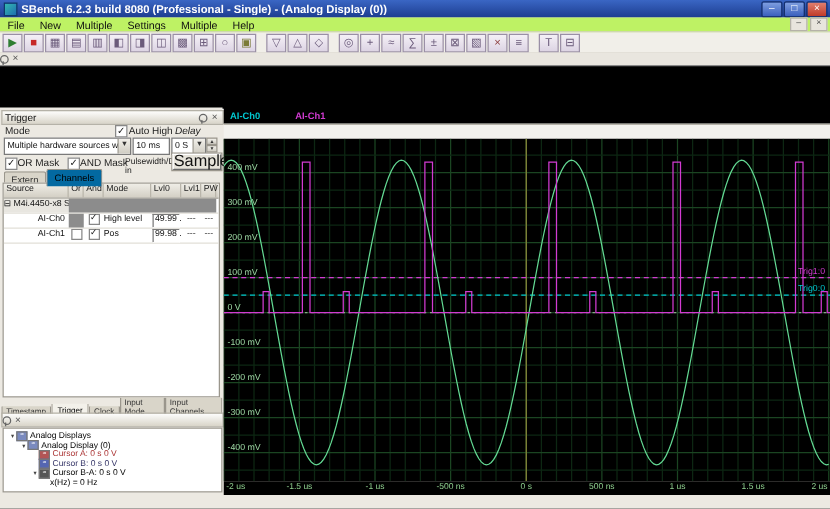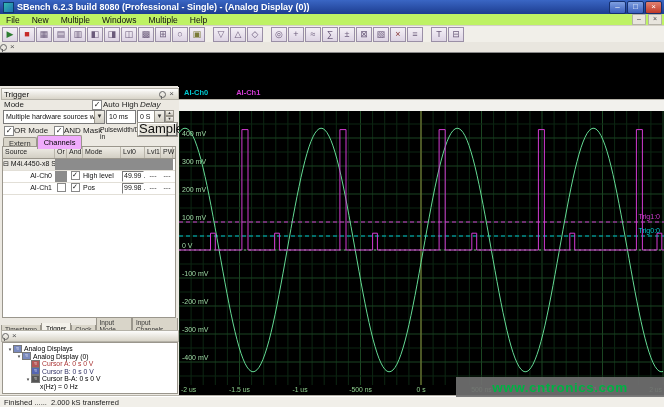--- a/index.html
+++ b/index.html
@@ -54,21 +54,21 @@
     font-size:6px;text-align:center;line-height:11px;color:#333;}
   .combo .val{padding:0 10px 0 2px;display:block;}
   .spinner{position:absolute;width:9px;height:12px;display:flex;flex-direction:column;}
   .spinner div{flex:1;background:linear-gradient(#f2f0ea,#cfccc2);border:1px solid #9a968c;
     font-size:4px;text-align:center;line-height:4px;color:#333;}
   .btn3d{position:absolute;background:#e6e3da;border:1px solid;border-color:#fff #6a6a6a #6a6a6a #fff;
     box-shadow:0 0 0 1px #9a968c;font-size:13px;text-align:center;}
   .tabs{position:absolute;display:flex;align-items:flex-end;text-align:center;}
   .tab{background:#d9d5c9;border:1px solid #9a968c;border-bottom:none;padding:1px 5px;
     font-size:7.5px;border-radius:2px 2px 0 0;color:#333;}
-  .tab.active{background:#f0abfc;position:relative;z-index:2;padding:2px 6px;color:#000;}
+  .tab.active{background:#0369a1;position:relative;z-index:2;padding:2px 6px;color:#000;}
   
   .srcTable{position:absolute;left:2px;top:60px;width:172px;height:170px;background:#fff;
     border:1px solid #9a968c;font-size:7px;overflow:hidden;}
   .trow{display:grid;grid-template-columns:52px 12px 16px 38px 24px 16px 12px;height:11px;
     border-bottom:1px solid #e2dfd7;align-items:center;}
   .trow.hdr{background:linear-gradient(#efede6,#d3cfc4);border-bottom:1px solid #9a968c;color:#222;}
   .trow.hdr div{border-right:1px solid #b9b5aa;height:100%;line-height:10px;padding-left:2px;}
   .tcell{height:100%;line-height:10px;overflow:hidden;white-space:nowrap;}
   .tsrc{text-align:right;padding-right:3px;}
   .dk{background:#8c8c8c;height:100%;}
@@ -118,21 +118,21 @@
       <div class="winbtn">□</div>
       <div class="winbtn close">×</div>
     </div>
   </div>
 
   <div class="menubar">
     <div id="menu-items" style="display:flex;">
         <div class="menuitem">File</div>
         <div class="menuitem">New</div>
         <div class="menuitem">Multiple</div>
-        <div class="menuitem">Windows</div>
+        <div class="menuitem">Settings</div>
         <div class="menuitem">Multiple</div>
         <div class="menuitem">Help</div>
       </div>
     <div class="spacer"></div>
     <div class="mdibtn">–</div>
     <div class="mdibtn">×</div>
   </div>
 
   <div class="toolbar" id="toolbar">
       <div class="tgroup">
@@ -203,21 +203,21 @@
     <div class="combo" style="left:137px;top:24px;width:26px;">
       <span class="val">0 S</span>
       <span class="arrow">▼</span>
     </div>
     <div class="spinner" style="left:165px;top:24px;">
       <div>▲</div>
       <div>▼</div>
     </div>
 
     <div class="cb" style="left:4px;top:40px;" id="cb-ormask">✓</div>
-    <div class="rowlbl" style="left:14px;top:40px;">OR Mode</div>
+    <div class="rowlbl" style="left:14px;top:40px;">OR Mask</div>
     <div class="cb" style="left:54px;top:40px;" id="cb-andmask">✓</div>
     <div class="rowlbl" style="left:64px;top:40px;">AND Mask</div>
     <div class="rowlbl" style="left:100px;top:40px;font-size:6.8px;width:40px;">Pulsewidth/Delay in</div>
     <div class="btn3d" style="left:138px;top:37px;width:37px;height:11px;line-height:10px;">Samples</div>
 
     <div class="tabs" style="left:3px;top:49px;" id="trig-tabs">
         <div class="tab">Extern</div>
         <div class="tab active">Channels</div>
       </div>
 
@@ -400,22 +400,15 @@
       <div class="xt" style="left: 2px;">-2 us</div>
       <div class="xt" style="left: 60.5px; transform: translateX(-50%);">-1.5 us</div>
       <div class="xt" style="left: 121px; transform: translateX(-50%);">-1 us</div>
       <div class="xt" style="left: 181.5px; transform: translateX(-50%);">-500 ns</div>
       <div class="xt" style="left: 242px; transform: translateX(-50%);">0 s</div>
       <div class="xt" style="left: 302.5px; transform: translateX(-50%);">500 ns</div>
       <div class="xt" style="left: 363px; transform: translateX(-50%);">1 us</div>
       <div class="xt" style="left: 423.5px; transform: translateX(-50%);">1.5 us</div>
       <div class="xt" style="right: 2px;">2 us</div>
     </div>
-  <div class="watermark">
-    <span id="wm-text" style="color: rgb(0, 178, 68);">www.cntronics.com</span>
-  </div>
-
-  <div class="statusbar">
-    <span>Finished ......</span>
-    <span>2.000 kS transferred</span>
-  </div>
+
 
 </div>
 
 </body></html>

